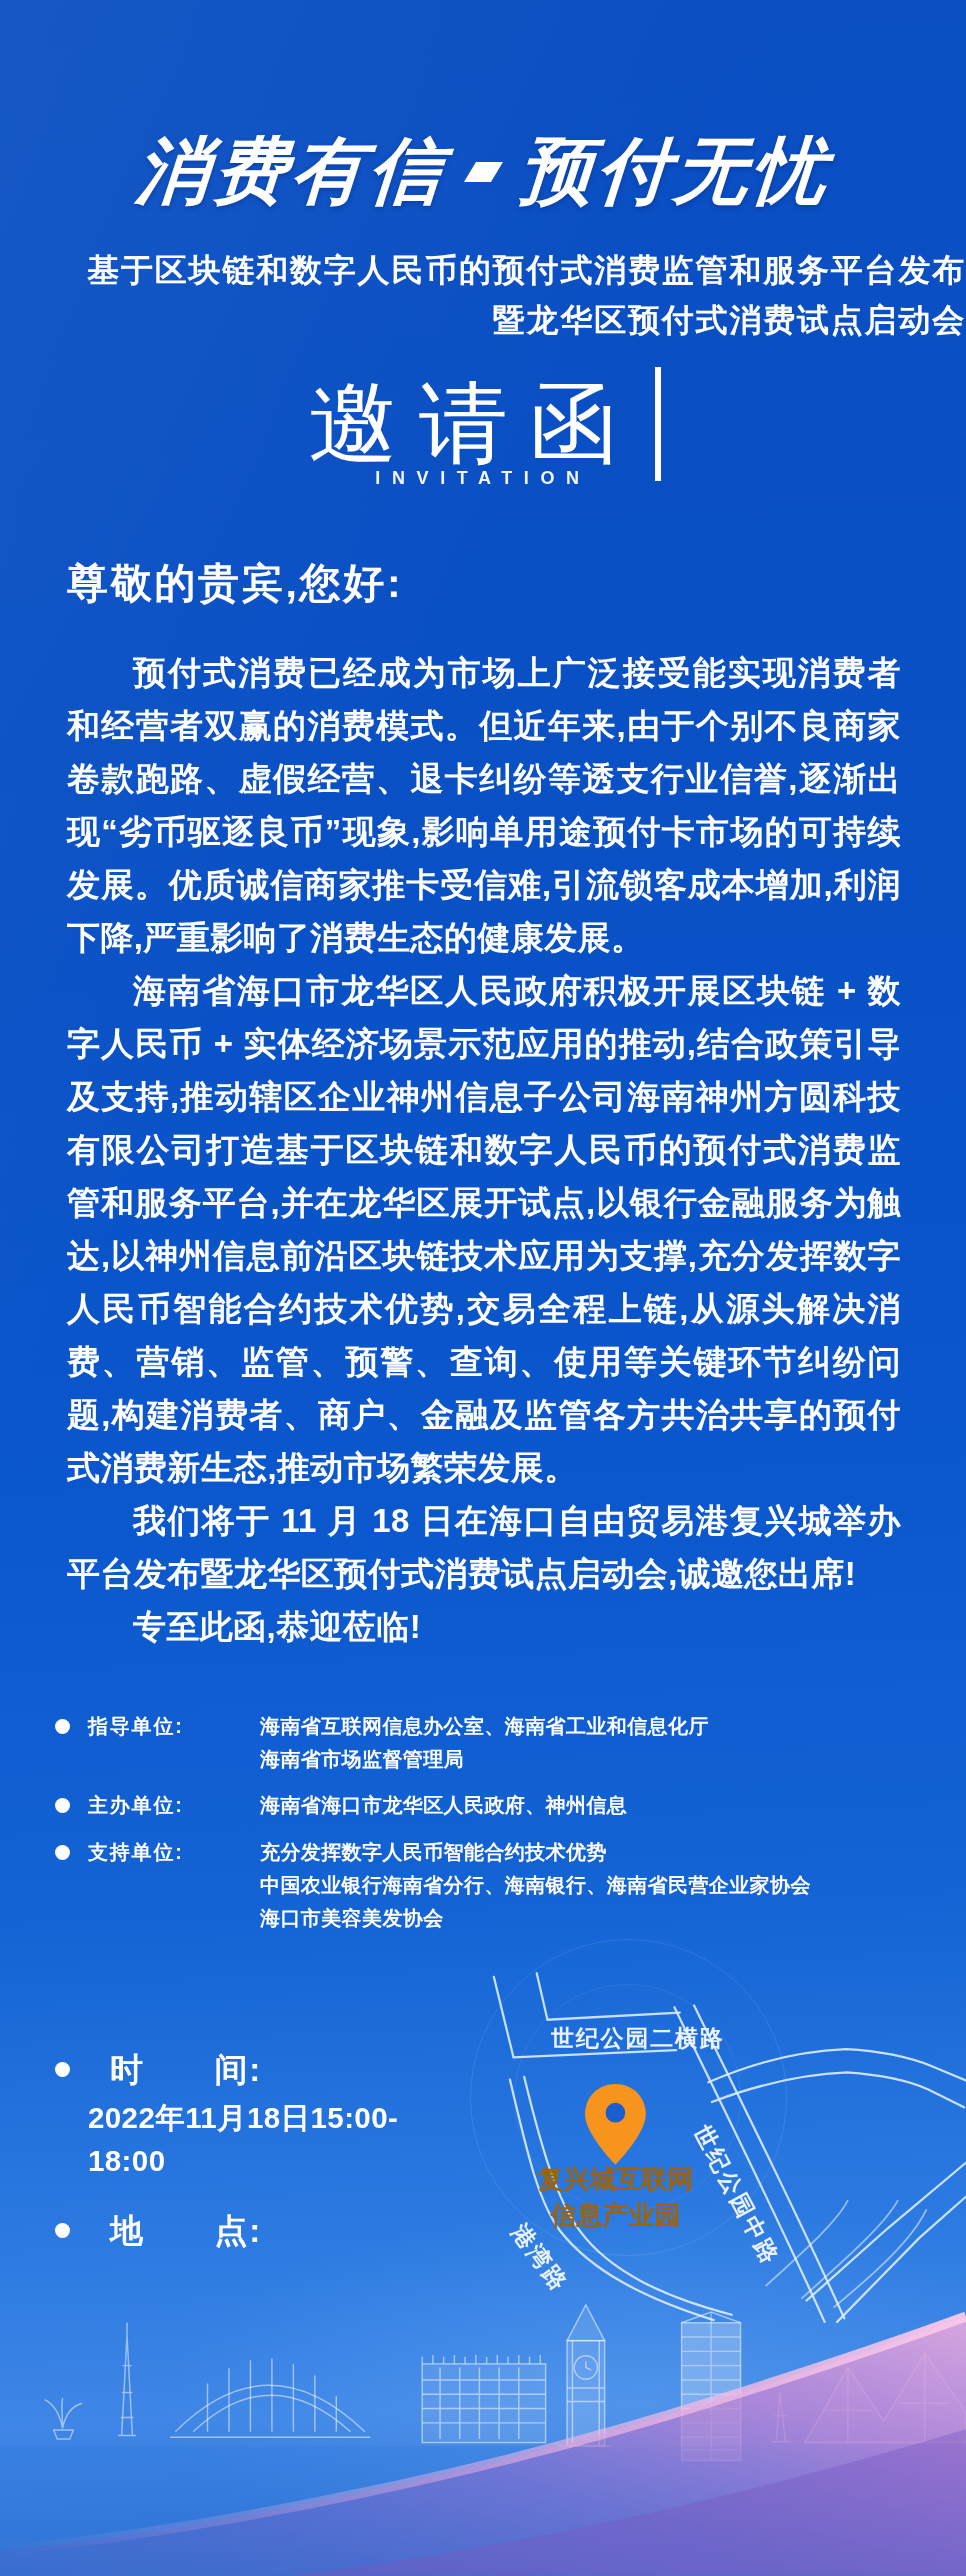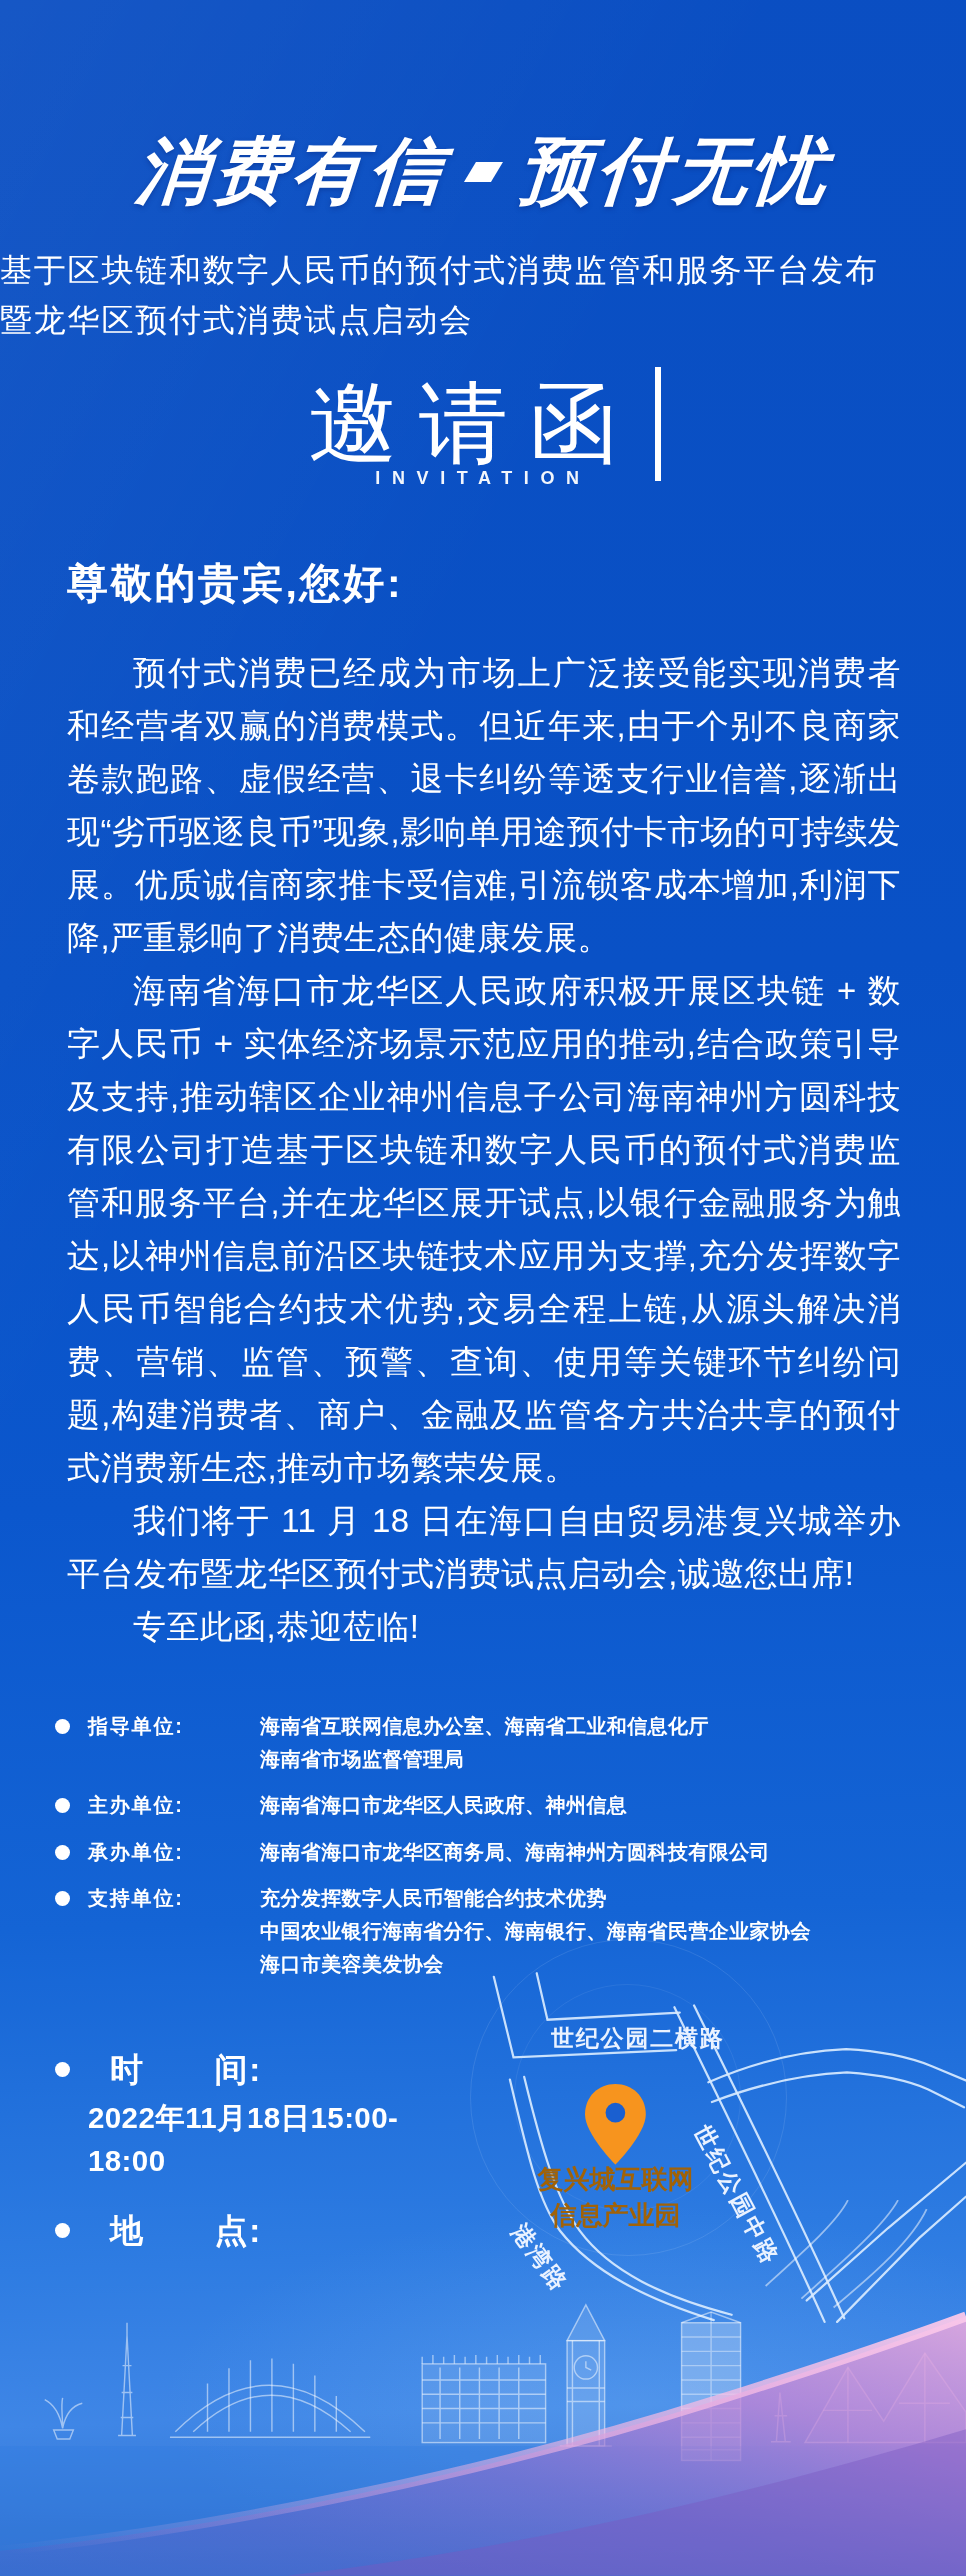--- a/index.html
+++ b/index.html
@@ -10,34 +10,34 @@
   }
   .sheen{position:absolute;inset:0;pointer-events:none;
     background:linear-gradient(118deg,rgba(255,255,255,.05) 0%,rgba(255,255,255,0) 34%),
                radial-gradient(ellipse 680px 286px at 66% 2406px,rgba(140,200,255,.22),rgba(140,200,255,0) 70%);}
   
   .title{position:absolute;top:123px;left:0;width:100%;text-align:center;
     font-size:73px;font-weight:900;font-style:italic;letter-spacing:4.5px;white-space:nowrap;
     transform:skewX(-4deg);text-shadow:0 1.8px 5.4px rgba(0,30,110,.35);}
   .title .sep{display:inline-block;width:27px;height:19.7px;background:#fff;
     transform:skewX(-28deg);margin:0 23px 10.7px 23px;vertical-align:middle;}
-  .subtitle{position:absolute;left:0;width:100%;text-align:left;
-    font-family:"Liberation Serif","DejaVu Serif",serif;font-weight:400;
+  .subtitle{position:absolute;left:0;width:100%;text-align:right;
+    font-family:"Liberation Serif","DejaVu Serif",serif;font-weight:700;
     font-size:32px;letter-spacing:1.8px;white-space:nowrap;}
   .subtitle.l1{top:249px;} .subtitle.l2{top:299px;}
   
   .badge{position:absolute;top:379px;left:0;width:100%;text-align:center;}
   .badge-zh{position:relative;display:inline-block;font-size:89px;font-weight:500;
     letter-spacing:21.5px;padding-right:18px;line-height:1.0;}
   .badge-bar{position:absolute;right:-3.6px;top:-12.5px;width:6.3px;height:114px;background:#fff;}
   .badge-en{font-size:18px;font-weight:700;letter-spacing:11.6px;opacity:.95;}
   
   .greeting{position:absolute;top:556px;left:67px;font-size:41px;font-weight:800;letter-spacing:2.7px;}
   .letter{position:absolute;top:646px;left:67px;width:834px;
-    font-size:33px;line-height:53px;font-weight:400;text-align:justify;letter-spacing:0.4px;}
+    font-size:33px;line-height:53px;font-weight:700;text-align:justify;letter-spacing:0.4px;}
   .letter p{margin:0;text-indent:2em;}
   
   .orgs{position:absolute;top:1710px;left:55px;width:868px;}
   .org-item{display:flex;align-items:flex-start;margin-bottom:13.4px;
     font-size:20px;font-weight:700;line-height:33px;letter-spacing:0.4px;}
   .dot{flex:none;width:15px;height:15px;border-radius:50%;background:#fff;margin:9px 18px 0 0;}
   .org-label{flex:none;width:172px;letter-spacing:1.8px;}
   .org-lines{flex:1;}
   
   .schedule{position:absolute;top:2050px;left:55px;width:420px;}
@@ -94,27 +94,20 @@
     <div class="org-lines">
       <div>海南省互联网信息办公室、海南省工业和信息化厅</div>
       <div>海南省市场监督管理局</div>
     </div>
   </div>
   <div class="org-item">
     <span class="dot"></span>
     <div class="org-label">主办单位:</div>
     <div class="org-lines">
       <div>海南省海口市龙华区人民政府、神州信息</div>
-    </div>
-  </div>
-  <div class="org-item">
-    <span class="dot"></span>
-    <div class="org-label">承办单位:</div>
-    <div class="org-lines">
-      <div>海南省海口市龙华区商务局、海南神州方圆科技有限公司</div>
     </div>
   </div>
   <div class="org-item">
     <span class="dot"></span>
     <div class="org-label">支持单位:</div>
     <div class="org-lines">
       <div>充分发挥数字人民币智能合约技术优势</div>
       <div>中国农业银行海南省分行、海南银行、海南省民营企业家协会</div>
       <div>海口市美容美发协会</div>
     </div>

